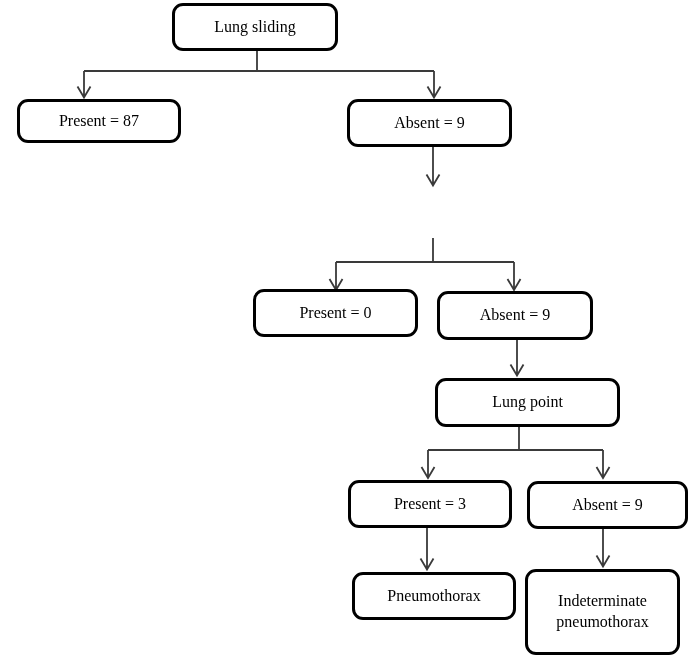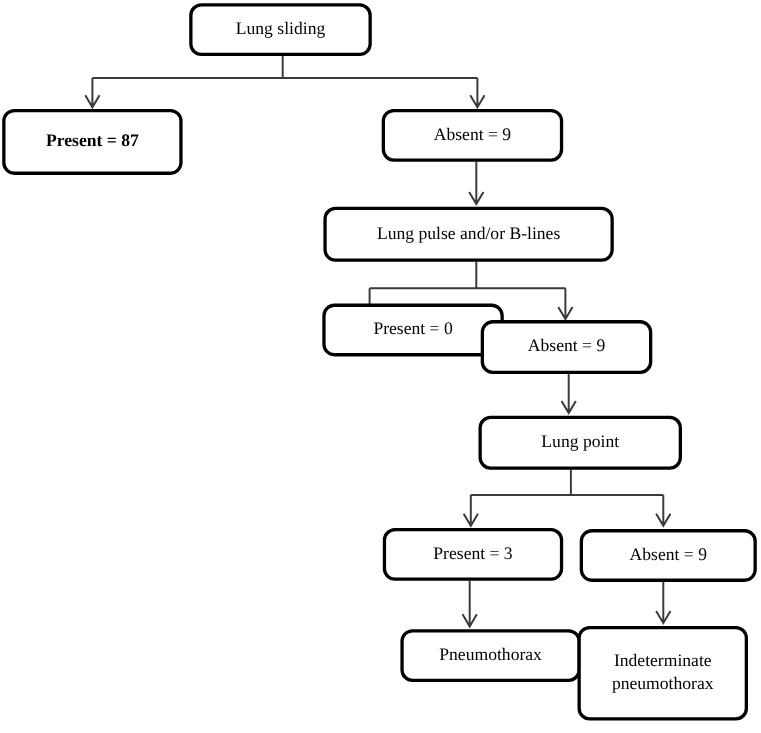--- a/index.html
+++ b/index.html
@@ -33,29 +33,29 @@
     align-items: center;
     justify-content: center;
     text-align: center;
     font-size: 16px;
     line-height: 1.3;
     color: #000000;
     padding: 2px 10px;
   }
   
   #n0  { left: 172px; top: 3px;   width: 166px; height: 48px; }
-  #n1  { left: 2px;   top: 99px;  width: 164px; height: 60px; font-weight: bold; }
+  #n1  { left: 17px;   top: 99px;  width: 164px; height: 44px; }
   #n2  { left: 347px; top: 99px;  width: 165px; height: 48px; }
   #n3  { left: 294px; top: 188px; width: 264px; height: 50px; }
-  #n4  { left: 253px; top: 276px; width: 165px; height: 48px; margin-left: 40px; }
+  #n4  { left: 253px; top: 289px; width: 165px; height: 48px; }
   #n5  { left: 437px; top: 291px; width: 156px; height: 49px; }
   #n6  { left: 435px; top: 378px; width: 185px; height: 49px; }
   #n7  { left: 348px; top: 480px; width: 164px; height: 48px; text-align: right; }
   #n8  { left: 527px; top: 481px; width: 161px; height: 48px; }
-  #n9  { left: 364px; top: 572px; width: 164px; height: 48px; }
+  #n9  { left: 352px; top: 572px; width: 164px; height: 48px; }
   #n10 { left: 525px; top: 569px; width: 155px; height: 86px; }
 </style>
 </head>
 <body>
 
 <div class="canvas">
 
   <svg class="connector-layer" width="692" height="666" viewBox="0 0 692 666" xmlns="http://www.w3.org/2000/svg">
 
     <g>
@@ -95,23 +95,20 @@
 
   <div class="node" id="n0">
     <span>Lung sliding</span>
   </div>
   <div class="node" id="n1">
     <span>Present = 87</span>
   </div>
   <div class="node" id="n2">
     <span>Absent = 9</span>
   </div>
-  <div class="node" id="n3">
-    <span>Lung pulse and/or B-lines</span>
-  </div>
   <div class="node" id="n4">
     <span>Present = 0</span>
   </div>
   <div class="node" id="n5">
     <span>Absent = 9</span>
   </div>
   <div class="node" id="n6">
     <span>Lung point</span>
   </div>
   <div class="node" id="n7">

